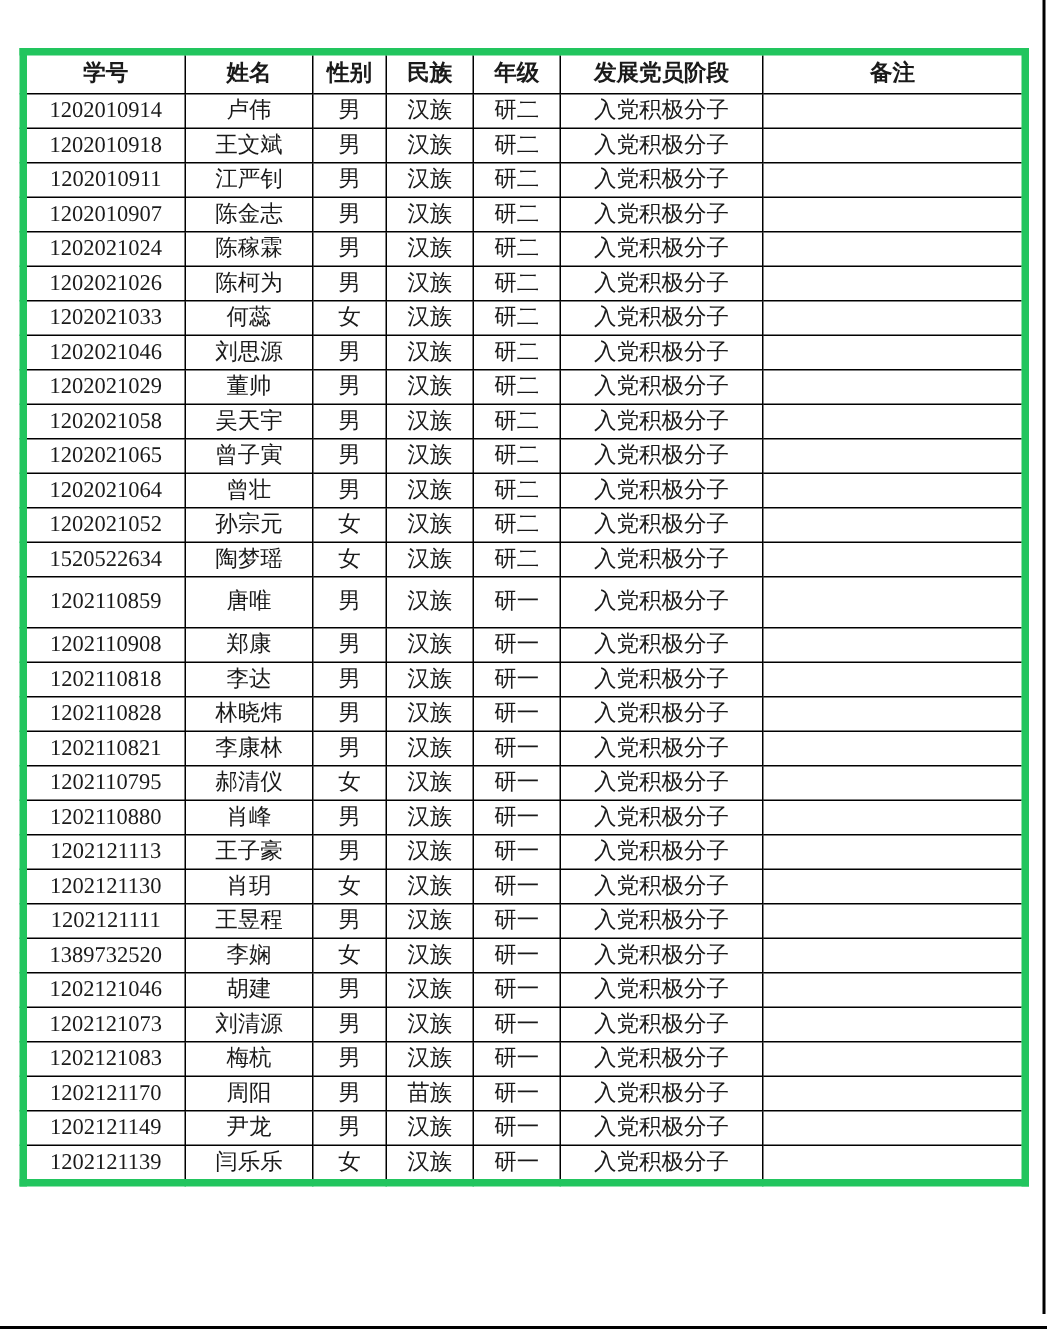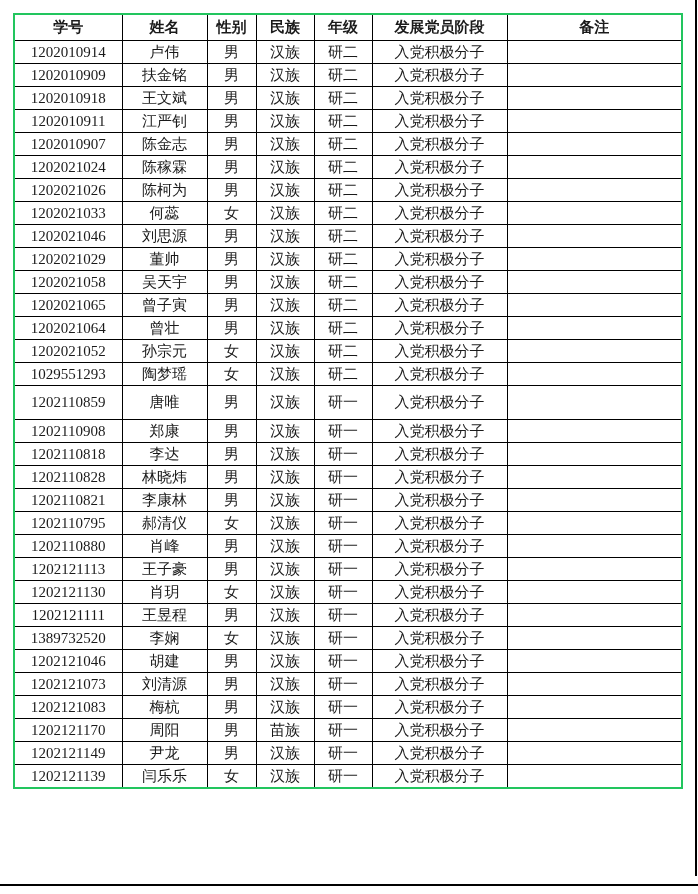--- a/index.html
+++ b/index.html
@@ -28,21 +28,21 @@
     border: 1px solid #000000;
     text-align: center;
     vertical-align: middle;
     padding: 0;
     font-size: 15px;
     line-height: 1;
     height: 22px;
     overflow: hidden;
     white-space: nowrap;
   }
-  table.roster { border: 2px solid #22c55e; }
+  table.roster { border: 5px solid #22c55e; margin-top: 19px; }
   table.roster thead th {
     font-weight: bold;
     height: 25px;
     font-size: 15px;
   }
   table.roster tr.tall td { height: 33px; }
   .page-edge-right {
     position: absolute;
     left: 695px;
     top: 0;
@@ -89,29 +89,20 @@
         <tr>
           <td>1202010914</td>
           <td>卢伟</td>
           <td>男</td>
           <td>汉族</td>
           <td>研二</td>
           <td>入党积极分子</td>
           <td></td>
         </tr>
         <tr>
-          <td>1202010909</td>
-          <td>扶金铭</td>
-          <td>男</td>
-          <td>汉族</td>
-          <td>研二</td>
-          <td>入党积极分子</td>
-          <td></td>
-        </tr>
-        <tr>
           <td>1202010918</td>
           <td>王文斌</td>
           <td>男</td>
           <td>汉族</td>
           <td>研二</td>
           <td>入党积极分子</td>
           <td></td>
         </tr>
         <tr>
           <td>1202010911</td>
@@ -206,21 +197,21 @@
         <tr>
           <td>1202021052</td>
           <td>孙宗元</td>
           <td>女</td>
           <td>汉族</td>
           <td>研二</td>
           <td>入党积极分子</td>
           <td></td>
         </tr>
         <tr>
-          <td>1029551293</td>
+          <td>1520522634</td>
           <td>陶梦瑶</td>
           <td>女</td>
           <td>汉族</td>
           <td>研二</td>
           <td>入党积极分子</td>
           <td></td>
         </tr>
         <tr class="tall">
           <td>1202110859</td>
           <td>唐唯</td>

